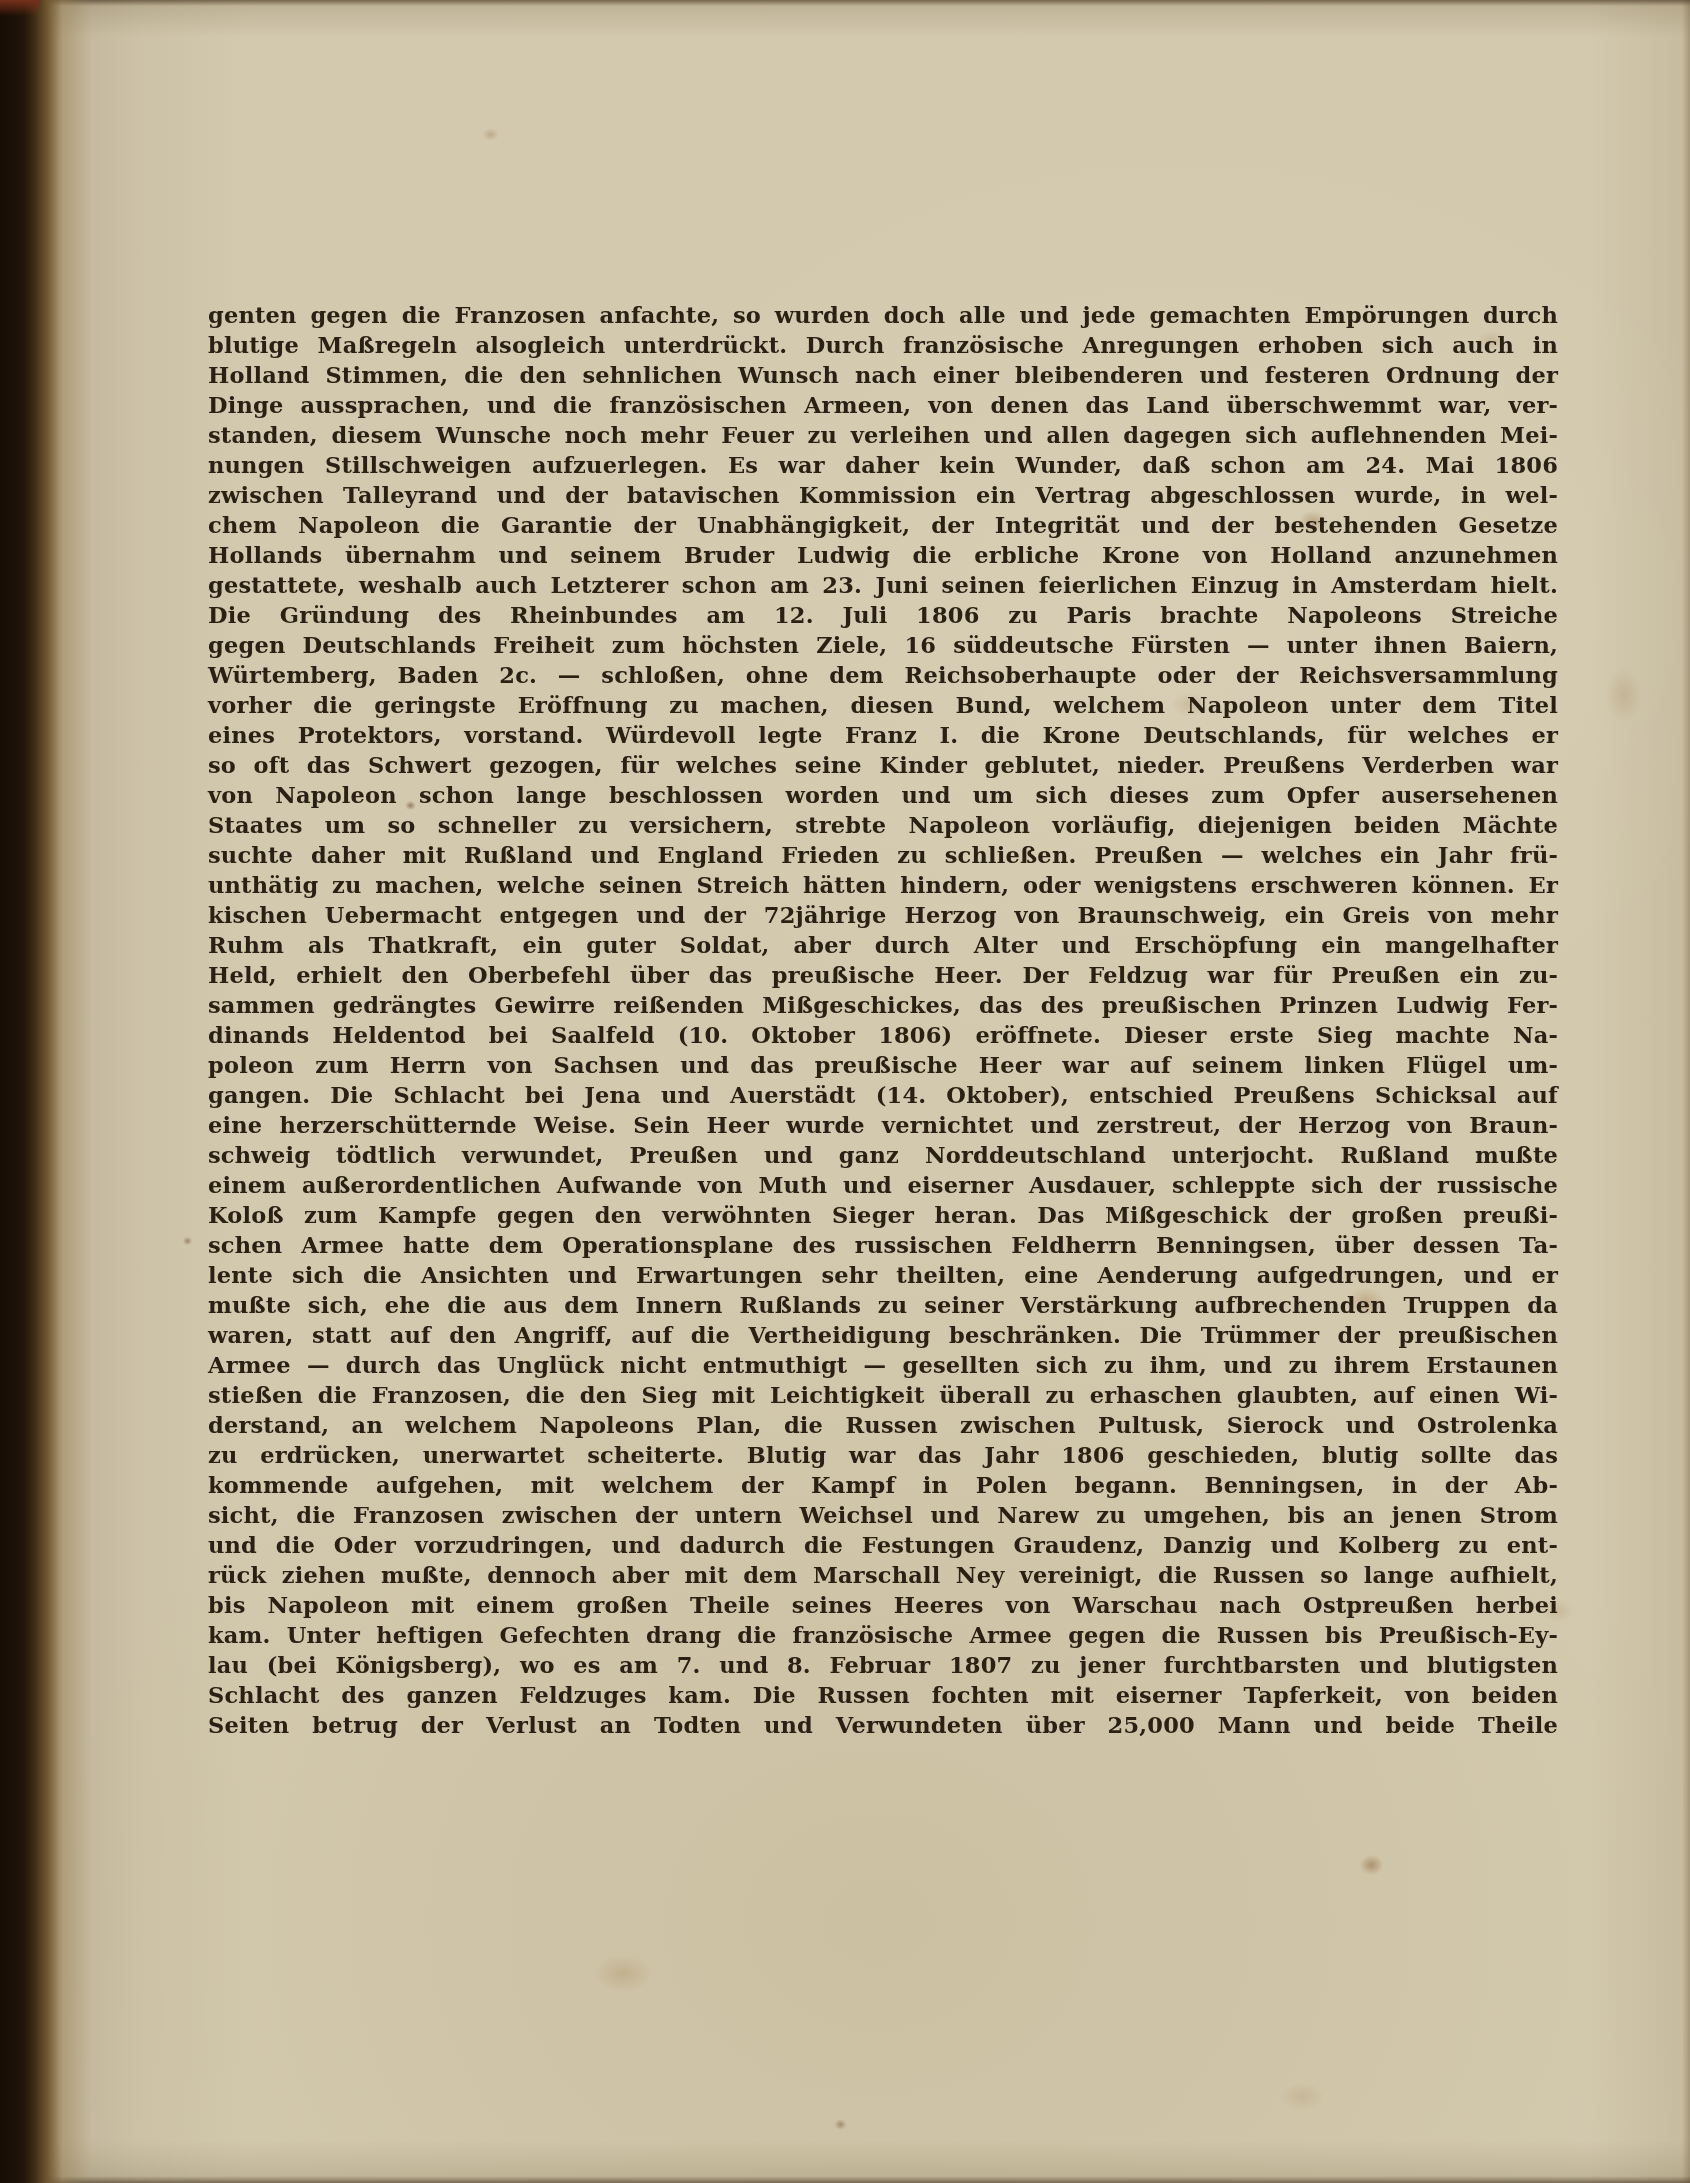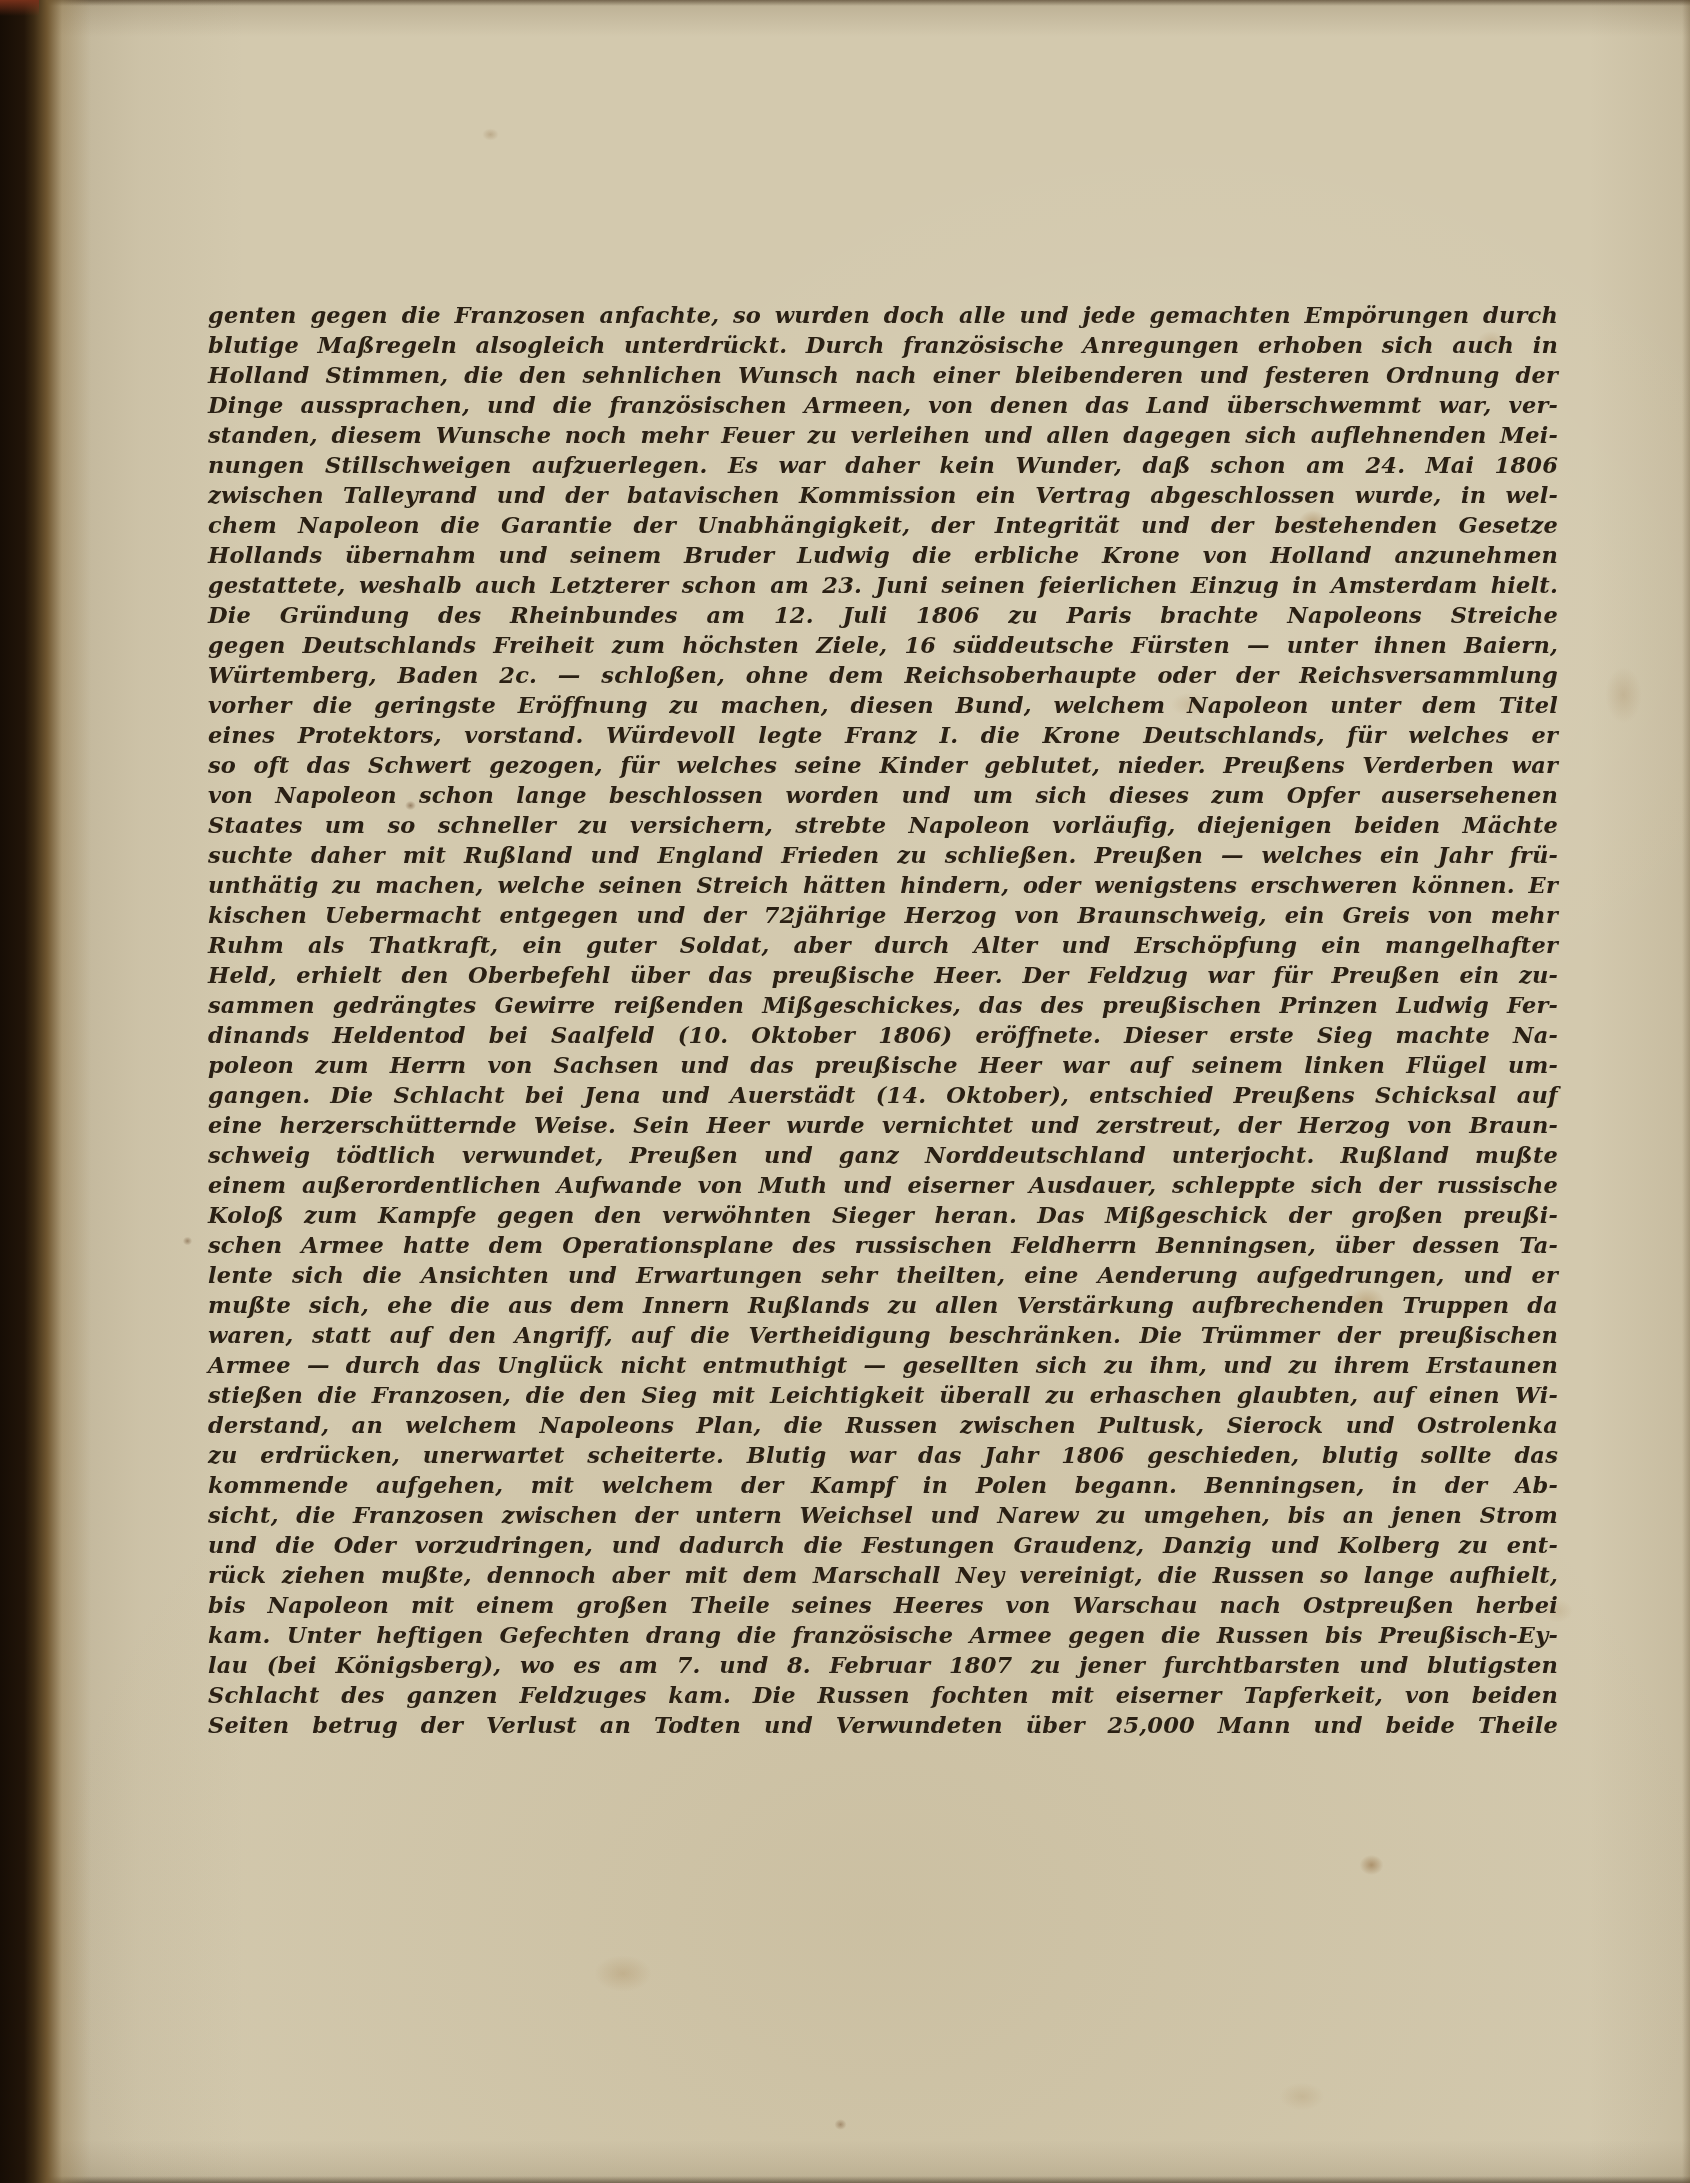--- a/index.html
+++ b/index.html
@@ -71,21 +71,20 @@
     color: var(--ink, #2a2014);
     font-size: 22.5px;
     font-weight: bold;
     letter-spacing: 0.2px;
   }
   .line {
     height: 30px;
     line-height: 30px;
     text-align: justify;
     text-align-last: justify;
-    font-style: italic;
   }
   .spot { position: absolute; border-radius: 50%; pointer-events: none; }
   .s1  { left: 1293px; top: 506px;  width: 40px;  height: 31px;  background: radial-gradient(closest-side, rgba(140,95,40,0.35), rgba(140,95,40,0) 72%); }
   .s2  { left: 1341px; top: 1282px; width: 51px;  height: 39px;  background: radial-gradient(closest-side, rgba(150,105,45,0.30), rgba(150,105,45,0) 72%); }
   .s3  { left: 1355px; top: 1851px; width: 33px;  height: 28px;  background: radial-gradient(closest-side, rgba(130,85,35,0.45), rgba(130,85,35,0) 72%); }
   .s4  { left: 583px; top: 1948px; width: 80px; height: 51px;  background: radial-gradient(closest-side, rgba(150,110,55,0.22), rgba(150,110,55,0) 72%); }
   .s5  { left: 1164px; top: 688px; width: 51px;  height: 33px;  background: radial-gradient(closest-side, rgba(150,110,55,0.18), rgba(150,110,55,0) 72%); }
   .s6  { left: 403px;  top: 799px; width: 14.5px;  height: 13.4px;  background: radial-gradient(closest-side, rgba(90,55,25,0.50), rgba(90,55,25,0) 72%); }
   .s7  { left: 1472px; top: 327px;  width: 39px;  height: 28px;  background: radial-gradient(closest-side, rgba(150,110,55,0.20), rgba(150,110,55,0) 72%); }
   .s8  { left: 181px;  top: 1235px; width: 13.4px;  height: 12.3px;  background: radial-gradient(closest-side, rgba(90,55,25,0.45), rgba(90,55,25,0) 72%); }
@@ -148,21 +147,21 @@
       <div class="line">sammen gedrängtes Gewirre reißenden Mißgeschickes, das des preußischen Prinzen Ludwig Fer-</div>
       <div class="line">dinands Heldentod bei Saalfeld (10. Oktober 1806) eröffnete.  Dieser erste Sieg machte Na-</div>
       <div class="line">poleon zum Herrn von Sachsen und das preußische Heer war auf seinem linken Flügel um-</div>
       <div class="line">gangen.  Die Schlacht bei Jena und Auerstädt (14. Oktober), entschied Preußens Schicksal auf</div>
       <div class="line">eine herzerschütternde Weise.  Sein Heer wurde vernichtet und zerstreut, der Herzog von Braun-</div>
       <div class="line">schweig tödtlich verwundet, Preußen und ganz Norddeutschland unterjocht.  Rußland mußte</div>
       <div class="line">einem außerordentlichen Aufwande von Muth und eiserner Ausdauer, schleppte sich der russische</div>
       <div class="line">Koloß zum Kampfe gegen den verwöhnten Sieger heran.  Das Mißgeschick der großen preußi-</div>
       <div class="line">schen Armee hatte dem Operationsplane des russischen Feldherrn Benningsen, über dessen Ta-</div>
       <div class="line">lente sich die Ansichten und Erwartungen sehr theilten, eine Aenderung aufgedrungen, und er</div>
-      <div class="line">mußte sich, ehe die aus dem Innern Rußlands zu allen Verstärkung aufbrechenden Truppen da</div>
+      <div class="line">mußte sich, ehe die aus dem Innern Rußlands zu seiner Verstärkung aufbrechenden Truppen da</div>
       <div class="line">waren, statt auf den Angriff, auf die Vertheidigung beschränken.  Die Trümmer der preußischen</div>
       <div class="line">Armee — durch das Unglück nicht entmuthigt — gesellten sich zu ihm, und zu ihrem Erstaunen</div>
       <div class="line">stießen die Franzosen, die den Sieg mit Leichtigkeit überall zu erhaschen glaubten, auf einen Wi-</div>
       <div class="line">derstand, an welchem Napoleons Plan, die Russen zwischen Pultusk, Sierock und Ostrolenka</div>
       <div class="line">zu erdrücken, unerwartet scheiterte.  Blutig war das Jahr 1806 geschieden, blutig sollte das</div>
       <div class="line">kommende aufgehen, mit welchem der Kampf in Polen begann.  Benningsen, in der Ab-</div>
       <div class="line">sicht, die Franzosen zwischen der untern Weichsel und Narew zu umgehen, bis an jenen Strom</div>
       <div class="line">und die Oder vorzudringen, und dadurch die Festungen Graudenz, Danzig und Kolberg zu ent-</div>
       <div class="line">rück ziehen mußte, dennoch aber mit dem Marschall Ney vereinigt, die Russen so lange aufhielt,</div>
       <div class="line">bis Napoleon mit einem großen Theile seines Heeres von Warschau nach Ostpreußen herbei</div>

